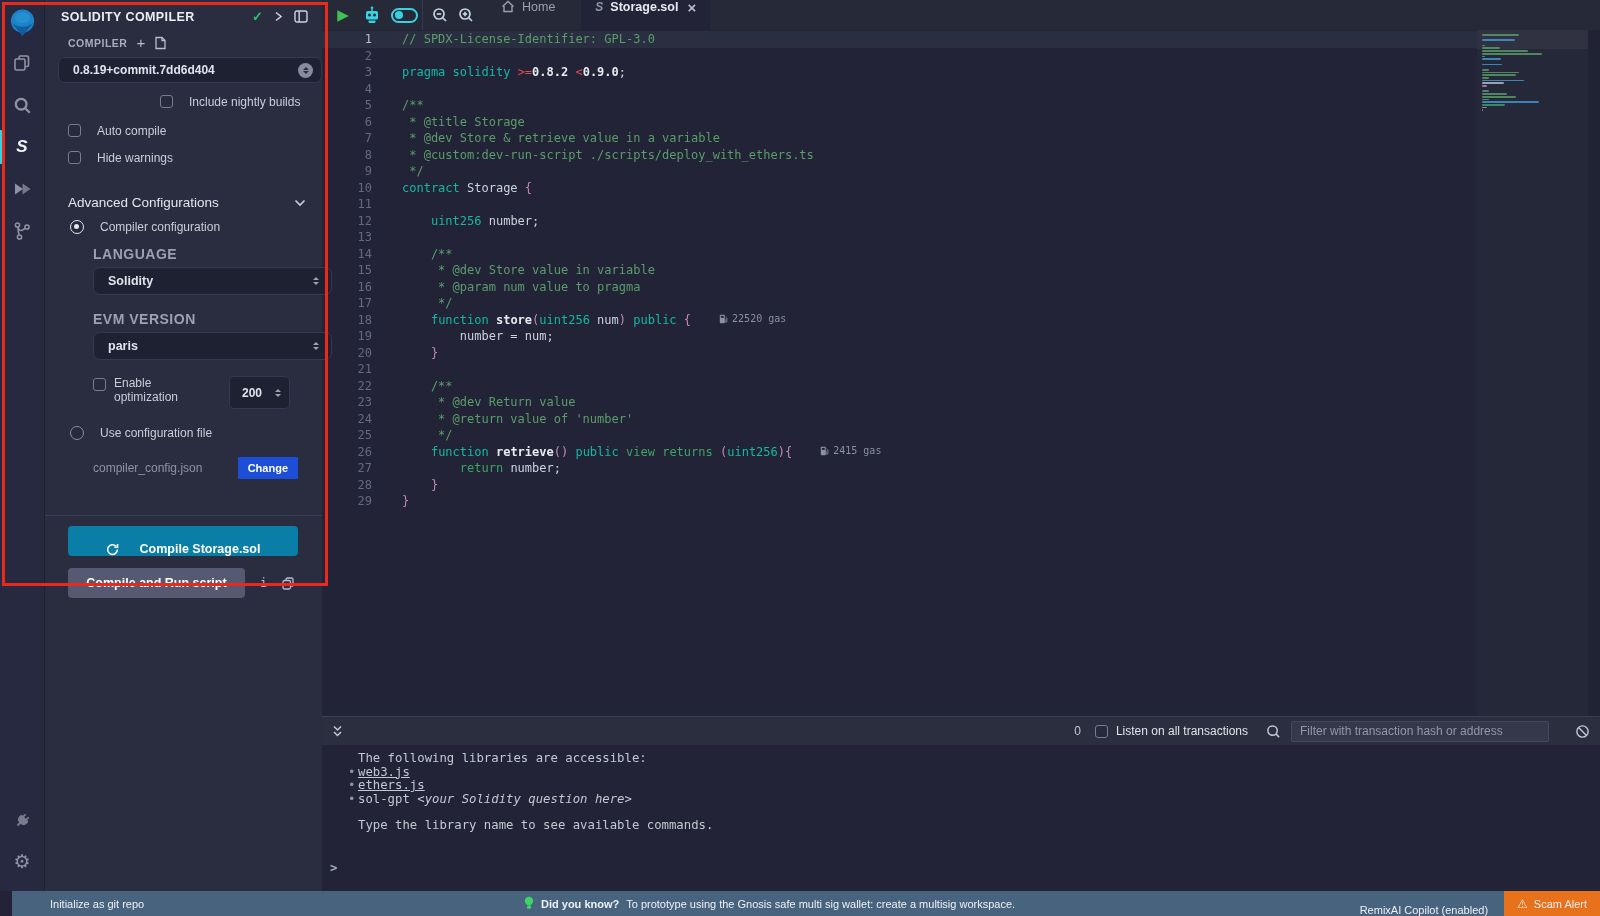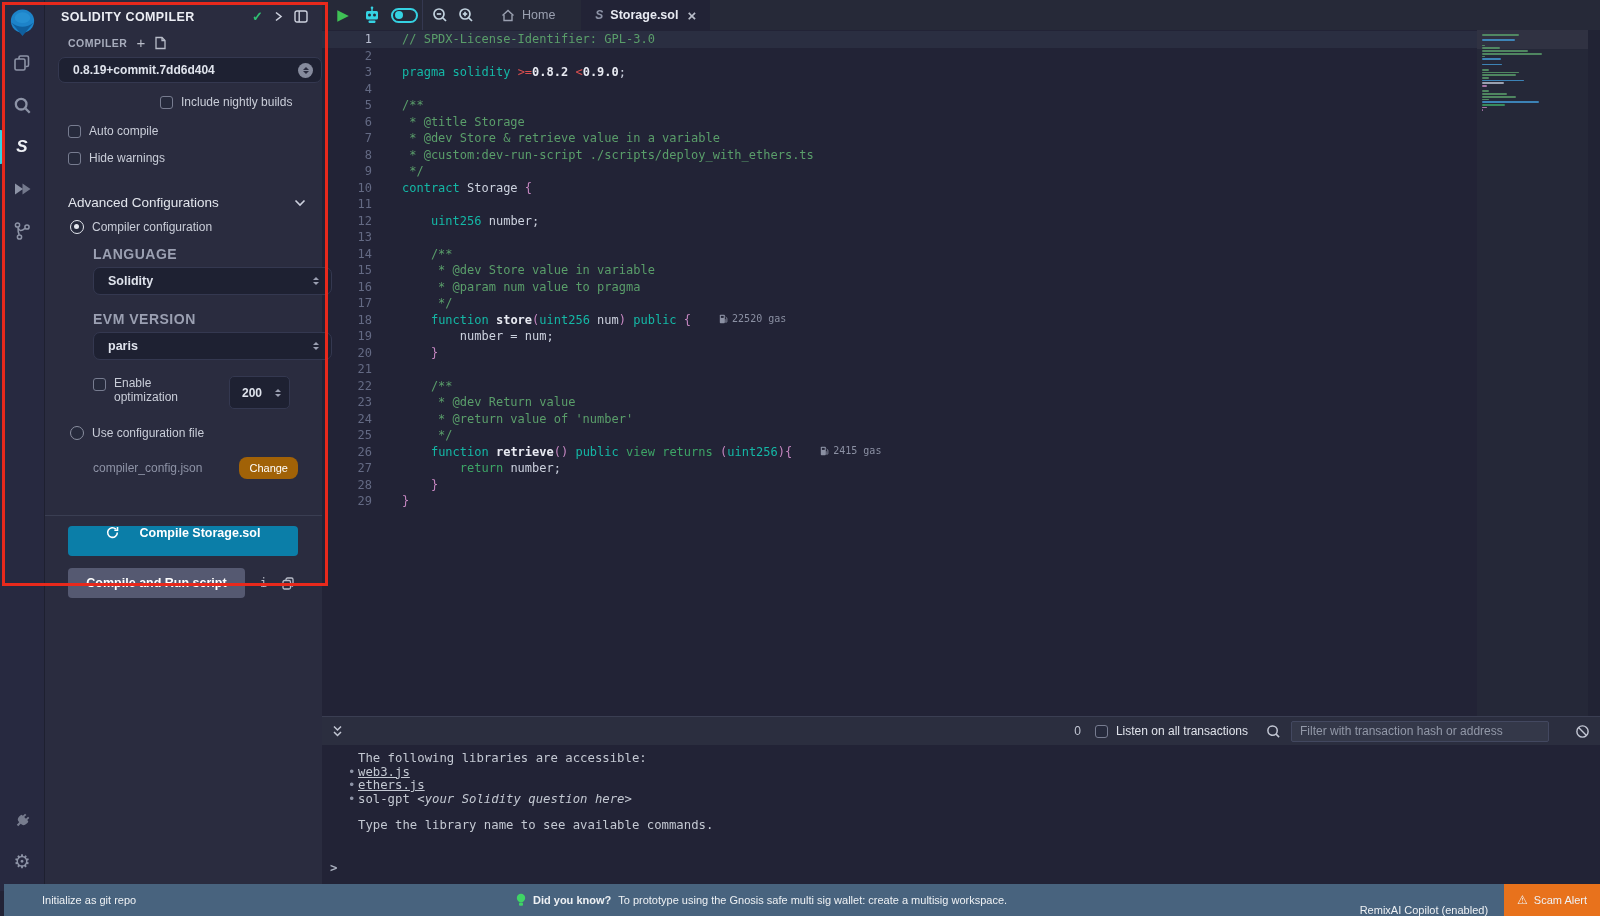--- a/index.html
+++ b/index.html
@@ -36,59 +36,59 @@
   .select.version{margin:7px 0 0 13px;width:240px;height:24px;padding:0 8px 0 14px;font-size:12px;}
   .ver-circle{margin-left:auto;width:15px;height:15px;border-radius:50%;background:#868b9d;
       display:flex;flex-direction:column;align-items:center;justify-content:center;gap:1px;}
   .tri-up{width:0;height:0;border-left:3px solid transparent;border-right:3px solid transparent;
       border-bottom:3.5px solid #2a2c3f;}
   .tri-dn{width:0;height:0;border-left:3px solid transparent;border-right:3px solid transparent;
       border-top:3.5px solid #2a2c3f;}
   .caret-stack{margin-left:auto;display:flex;flex-direction:column;gap:2px;align-items:center;}
   .caret-stack .tri-up{border-bottom-color:#9ba0b2;}
   .caret-stack .tri-dn{border-top-color:#9ba0b2;}
-  .check-row{display:flex;align-items:center;gap:8px;}
+  .check-row{display:flex;align-items:flex-start;gap:16px;}
   .checkbox{width:13px;height:13px;border:1px solid #777c90;border-radius:3px;background:#262a3c;
       flex:none;box-sizing:border-box;}
   .radio{width:14px;height:14px;border:1.5px solid #8a8fa0;border-radius:50%;flex:none;
       box-sizing:border-box;position:relative;background:#262a3c;}
   .radio.sel{border-color:#e4e7ee;}
   .radio.sel::after{content:"";position:absolute;left:3px;top:3px;width:5px;height:5px;
       border-radius:50%;background:#e4e7ee;}
   .lbl{color:#c9cdd8;font-size:12px;}
   .adv-row{display:flex;align-items:center;margin:30px 16px 0 23px;}
   .adv-title{font-size:13.5px;color:#e2e5ec;flex:1;}
   .group-label{font-size:14px;color:#9ba0b2;letter-spacing:.5px;font-weight:bold;margin:12px 0 0 48px;}
   .select.nested{margin:5px 0 0 48px;width:211px;height:26px;padding:0 12px 0 14px;font-size:12.5px;}
   .opt-row{display:flex;margin:16px 0 0 48px;align-items:flex-start;}
   .opt-label{width:88px;line-height:14px;margin-left:8px;}
   .num-input{margin-left:27px;width:61px;height:33px;background:#1e2132;border:1px solid #343850;
       border-radius:5px;display:flex;align-items:center;padding:0 8px 0 12px;box-sizing:border-box;
       color:#dfe3ec;font-weight:600;}
   .config-row{display:flex;align-items:center;margin:17px 24px 0 48px;}
   .config-file{color:#8e93a6;font-size:12px;flex:1;}
-  .btn-small{background:#a16207;color:#fff;font-size:11px;font-weight:normal;border-radius:8px;
+  .btn-small{background:#1d4ed8;color:#fff;font-size:11px;font-weight:bold;border-radius:1px;
       padding:5px 10px;}
   .divider{border-top:1px solid #3a3e52;margin-top:36px;}
   .btn-primary{margin:10px 0 0 23px;width:230px;height:30px;background:#0b7ea8;border-radius:4px;
-      color:#fff;font-size:12.5px;font-weight:600;display:flex;align-items:flex-start;justify-content:center;gap:21px;}
+      color:#fff;font-size:12.5px;font-weight:600;display:flex;align-items:flex-end;justify-content:center;gap:21px;}
   .run-row{display:flex;align-items:center;margin:12px 0 0 23px;gap:15px;text-align:right;}
   .btn-secondary{width:177px;height:30px;background:#555971;border-radius:4px;color:#fff;
       font-size:12.5px;font-weight:600;display:flex;align-items:center;justify-content:center;box-sizing:border-box;}
   .i-glyph{font-family:"DejaVu Sans Mono",monospace;color:#b9bdc9;font-size:12px;}
   
   .main{position:absolute;left:322px;top:0;right:0;bottom:25px;}
   .tabbar{position:absolute;top:0;left:0;right:0;height:30px;background:#262938;display:flex;align-items:center;}
   .tb-icon{display:flex;align-items:center;justify-content:center;}
   .play-glyph{color:#3fc155;font-size:15px;}
   .toggle{width:27px;height:15px;border:2px solid #35d2e2;border-radius:9px;display:flex;
       align-items:center;padding-left:2px;box-sizing:border-box;}
   .toggle-knob{width:8px;height:8px;border-radius:50%;background:#35d2e2;}
   .tb-sep{width:1px;height:30px;background:#343850;}
-  .tab{height:30px;display:flex;align-items:center;gap:7px;padding:0 14px;color:#9aa0b0;font-size:12.5px;}
+  .tab{height:30px;display:flex;gap:7px;padding:0 14px;color:#9aa0b0;font-size:12.5px;}
   .tab.active{background:#222336;color:#e8eaf2;font-weight:600;}
   .tab .s-ic{font-weight:bold;font-size:12px;color:#8d93a6;font-style:italic;}
   .tab .close{color:#b9bdc9;font-size:15px;line-height:1;margin-left:2px;}
   
   .editor{position:absolute;top:30px;left:0;right:0;height:686px;background:#222336;overflow:hidden;}
   .ed-lines{position:absolute;top:1px;left:0;width:1155px;
       font-family:"DejaVu Sans Mono",monospace;font-size:12px;}
   .ed-line{display:flex;height:16.5px;align-items:center;white-space:pre;}
   .ed-line.active{background:#2a2e41;}
   .ln{width:50px;text-align:right;padding-right:8px;color:#646a84;flex:none;}
@@ -122,21 +122,21 @@
   .filter-input::placeholder{color:#9298a8;}
   .term-body{font-family:"DejaVu Sans Mono",monospace;font-size:12.3px;line-height:13.5px;
       color:#c3c8d2;padding:7px 0 0 36px;}
   .t-bullet{display:flex;}
   .t-dot{width:10px;margin-left:-10px;color:#8d93a6;}
   .t-link{text-decoration:underline;}
   .t-italic{font-style:italic;}
   .t-outro{margin-top:13px;}
   .t-prompt{margin-top:29px;margin-left:-28px;color:#aab0bf;font-weight:bold;}
   
-  .statusbar{position:absolute;left:4px;right:0;bottom:0;height:32px;background:#48637e;z-index:60;
+  .statusbar{position:absolute;left:12px;right:0;bottom:0;height:25px;background:#48637e;z-index:60;
       display:flex;align-items:center;font-size:11px;color:#eef1f4;}
   .sb-left{padding-left:38px;}
   .sb-center{position:absolute;left:512px;display:flex;align-items:center;gap:7px;}
   .sb-right{margin-left:auto;display:flex;align-items:flex-end;height:100%;}
   .sb-copilot{margin-right:16px;}
   .scam{height:100%;background:#e8721c;display:flex;align-items:center;gap:6px;padding:0 13px;}
   .warn-glyph{font-size:12px;}
 </style>
 </head>
 <body>

